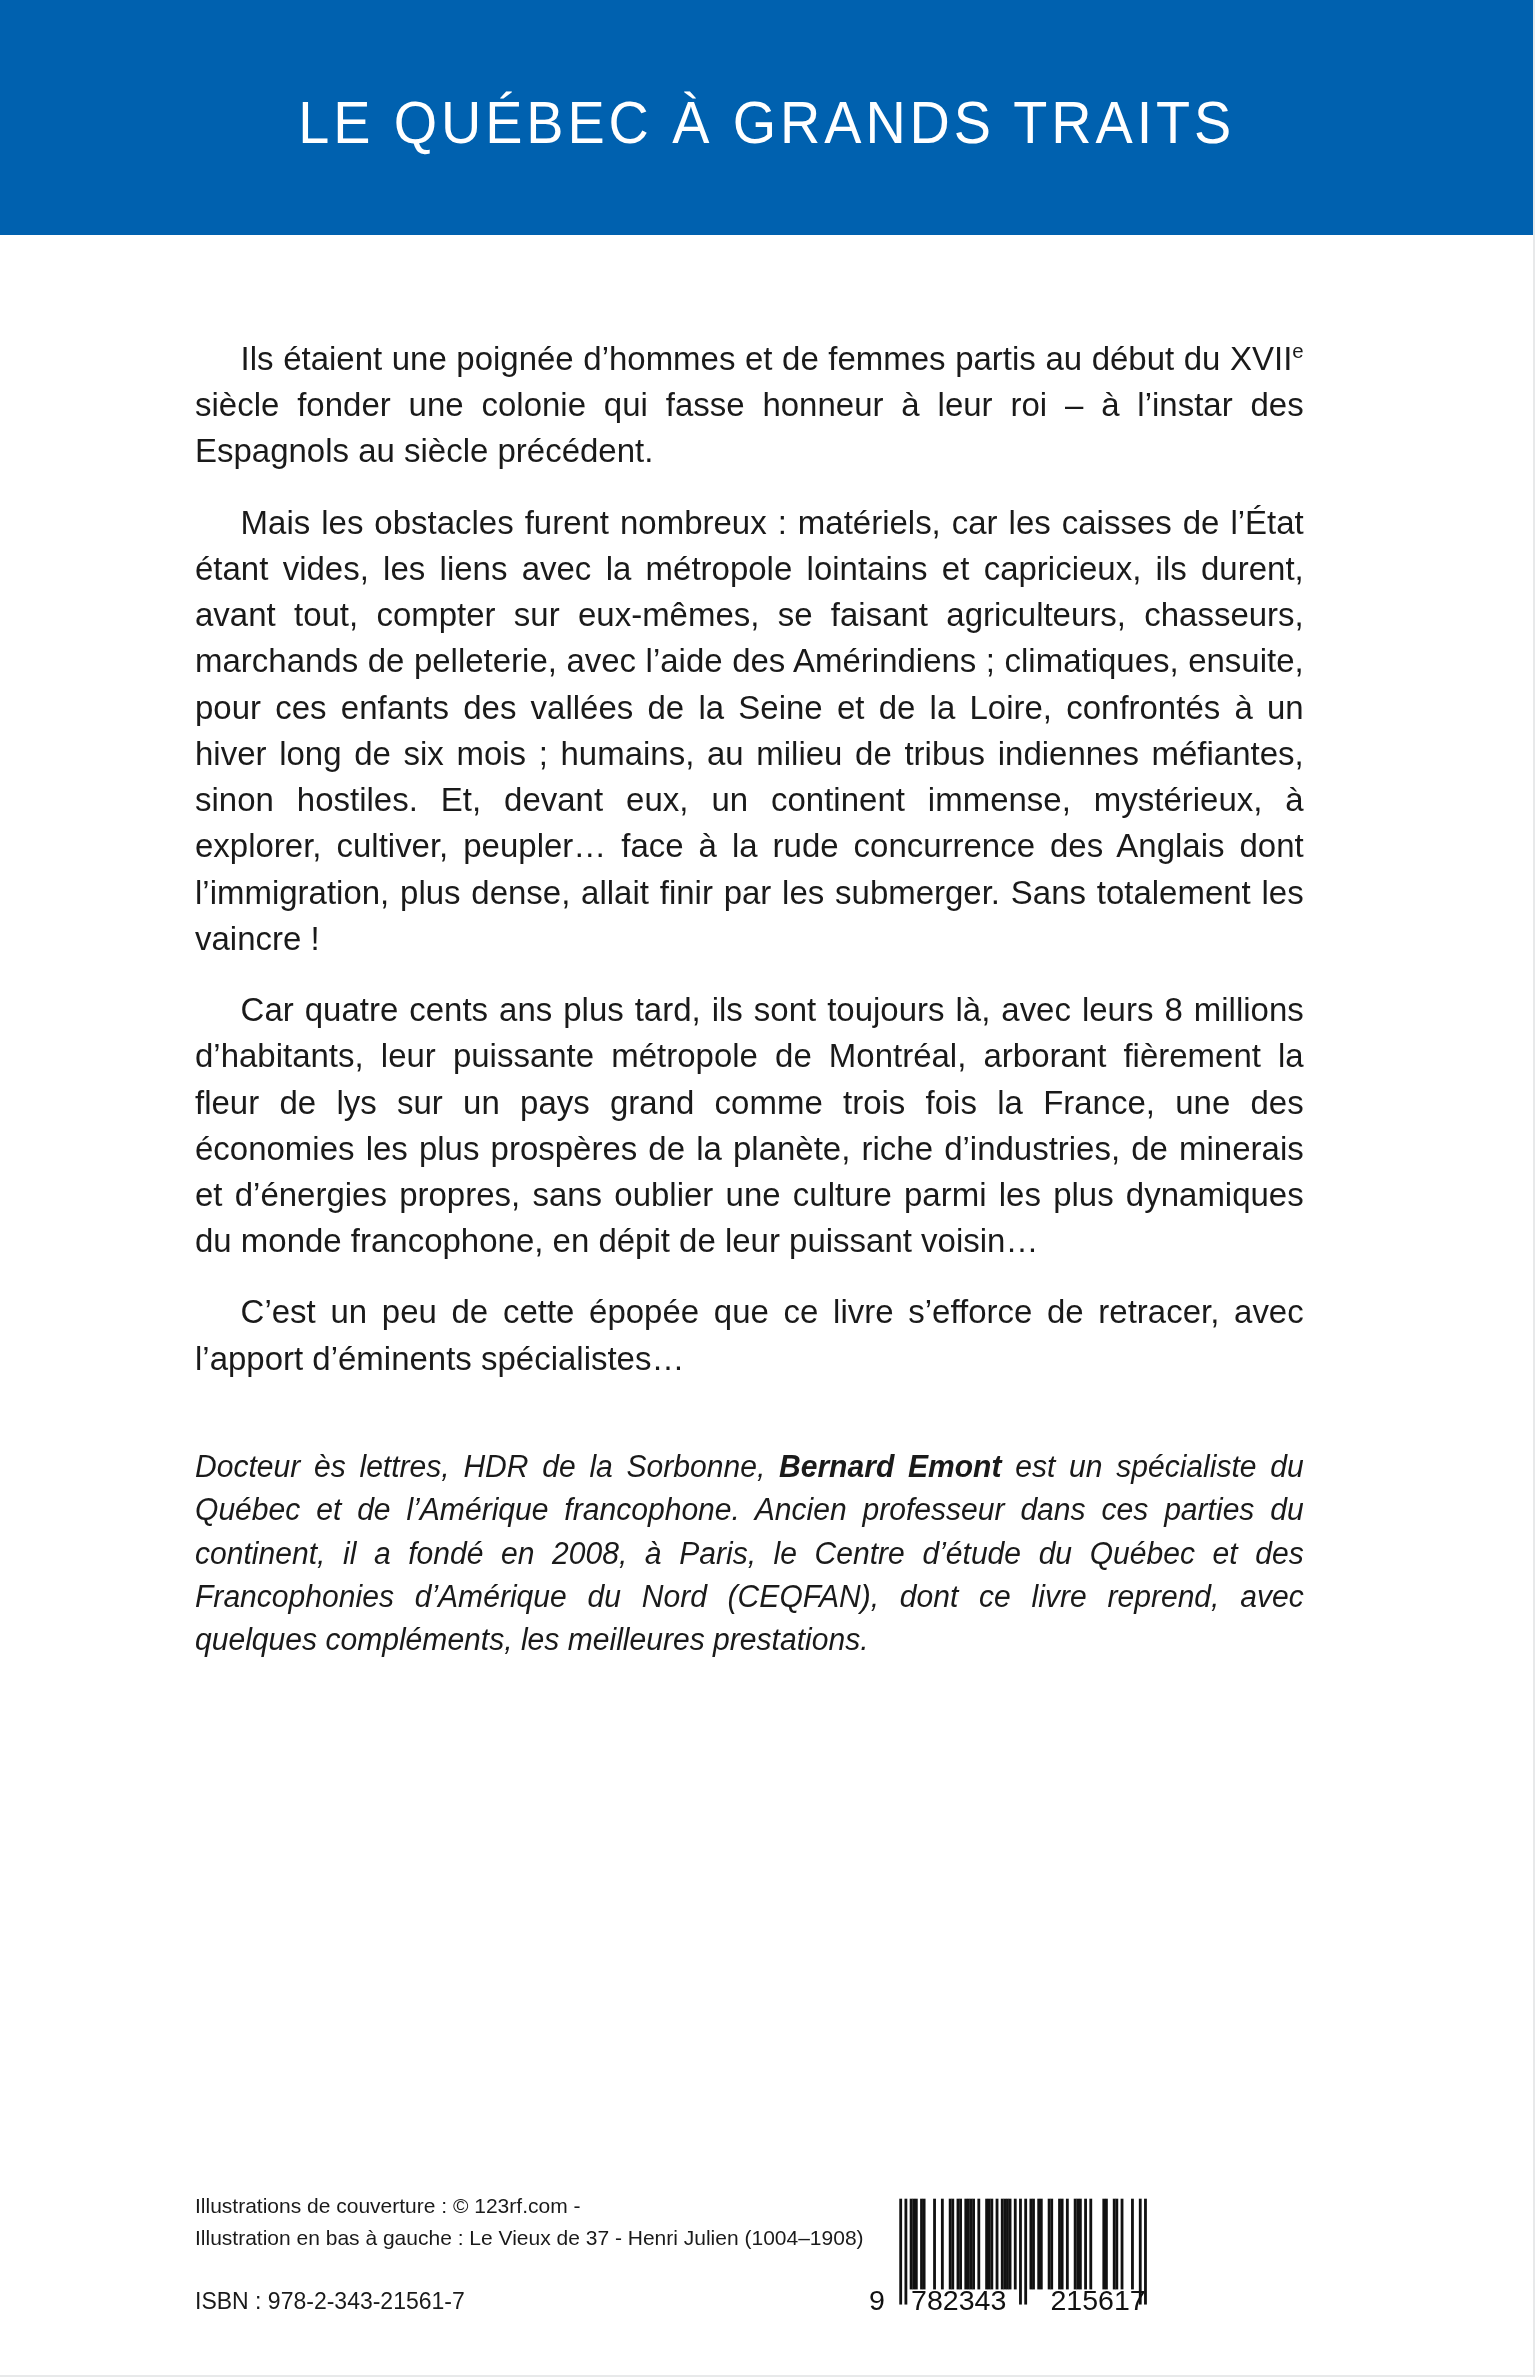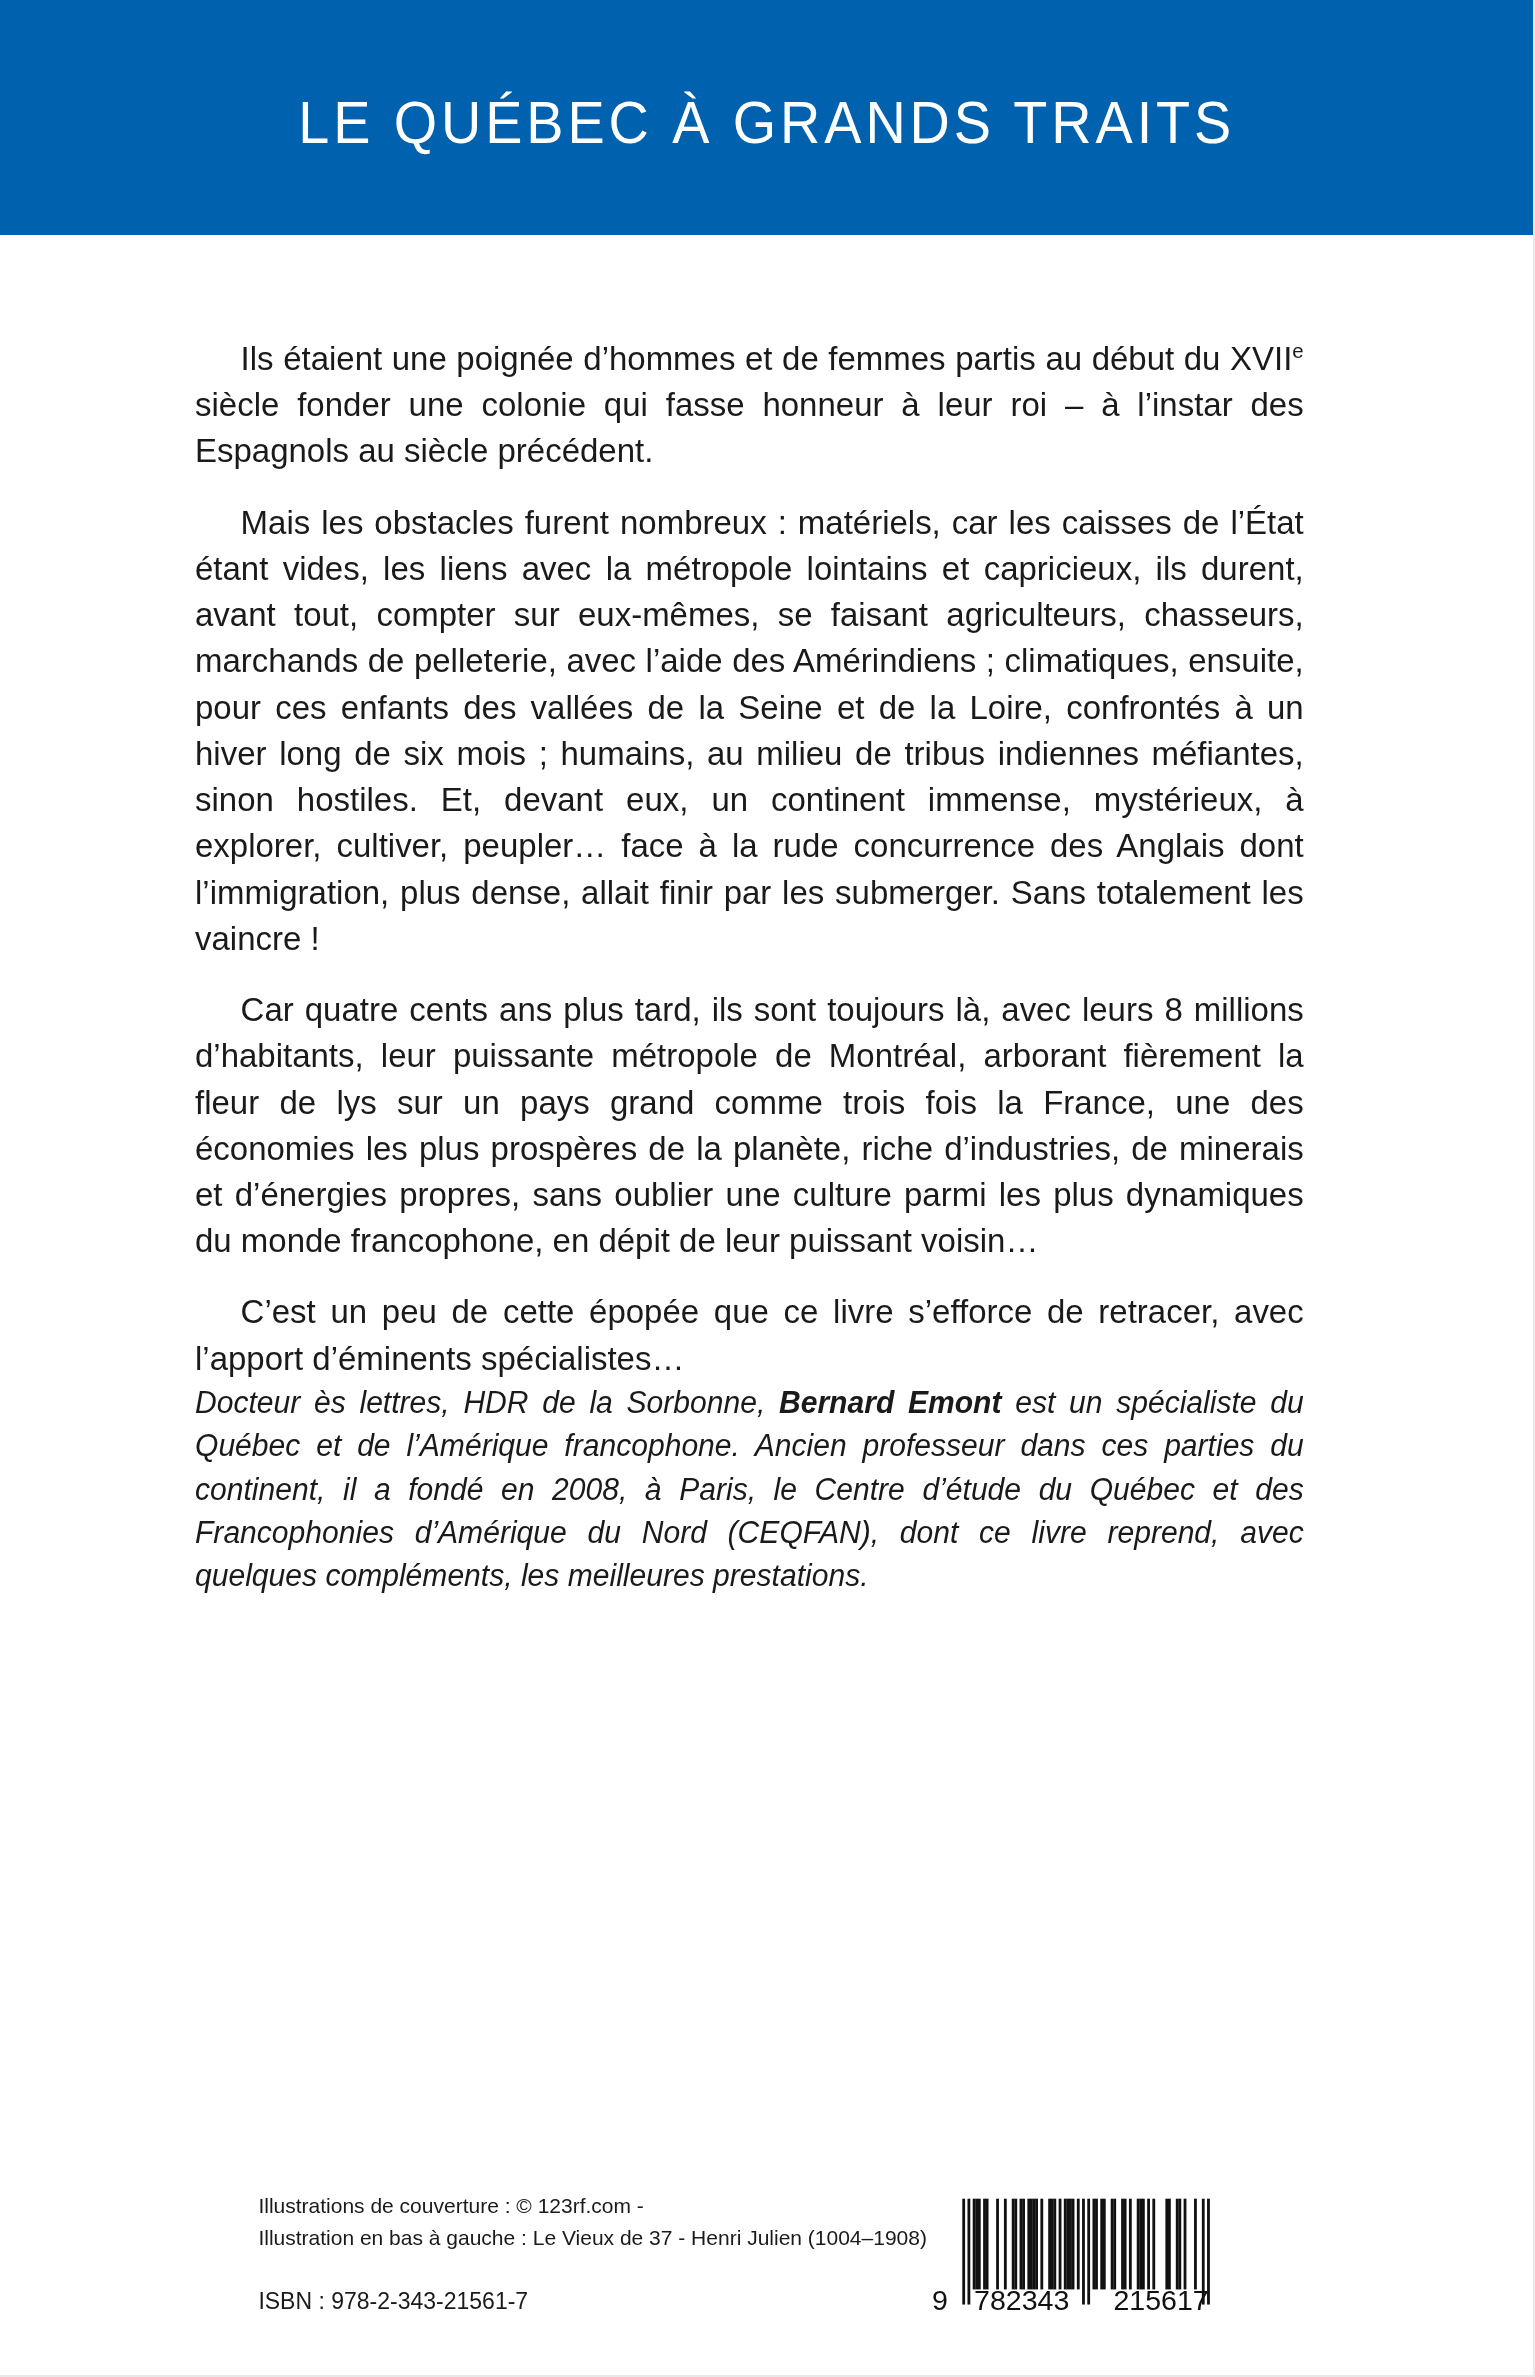--- a/index.html
+++ b/index.html
@@ -76,20 +76,21 @@
   .blurb p:last-child { margin-bottom: 0; }
 
   .blurb sup {
     font-size: 0.62em;
     vertical-align: super;
     line-height: 0;
   }
 
   
   .bio {
+    margin-top: 64px;
   }
   .bio p {
     margin: 0;
     font-family: "Liberation Sans Narrow", "Liberation Sans", sans-serif;
     font-size: 31px;
     line-height: 1.40;
     color: #1a1a1a;
     text-align: justify;
     font-style: italic;
     transform: scaleX(0.97);
@@ -101,21 +102,21 @@
   }
 
   
   .footer {
     position: absolute;
     left: 195px;
     right: 195px;
     bottom: 60px;
     display: flex;
     align-items: flex-end;
-    justify-content: center;
+    justify-content: flex-start;
   }
 
   .footer-left {
     font-family: "Liberation Sans Narrow", "Liberation Sans", sans-serif;
     color: #1a1a1a;
   }
   .credits {
     font-size: 21px;
     line-height: 1.52;
     white-space: nowrap;

